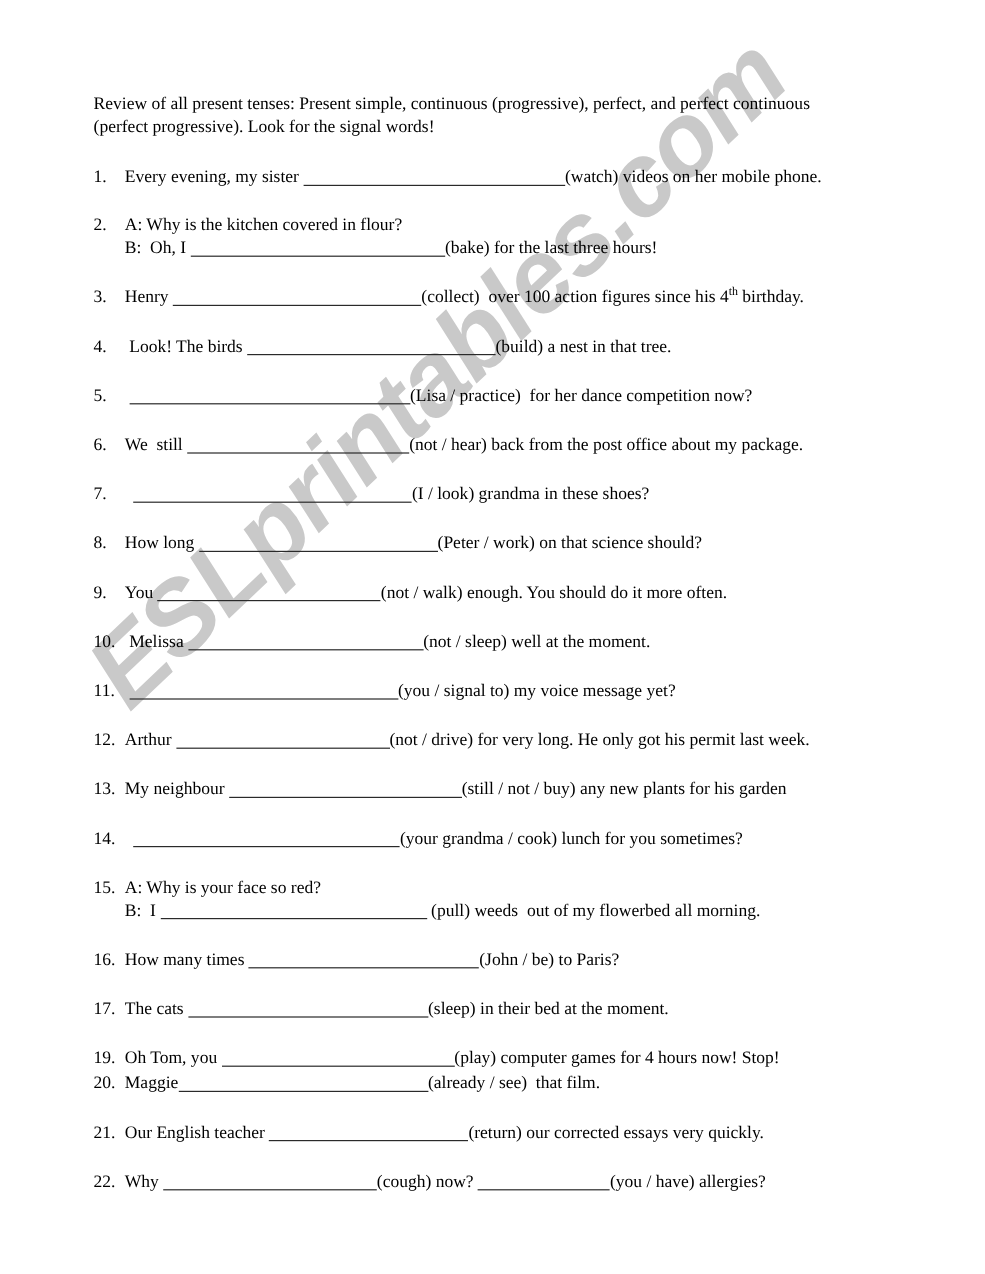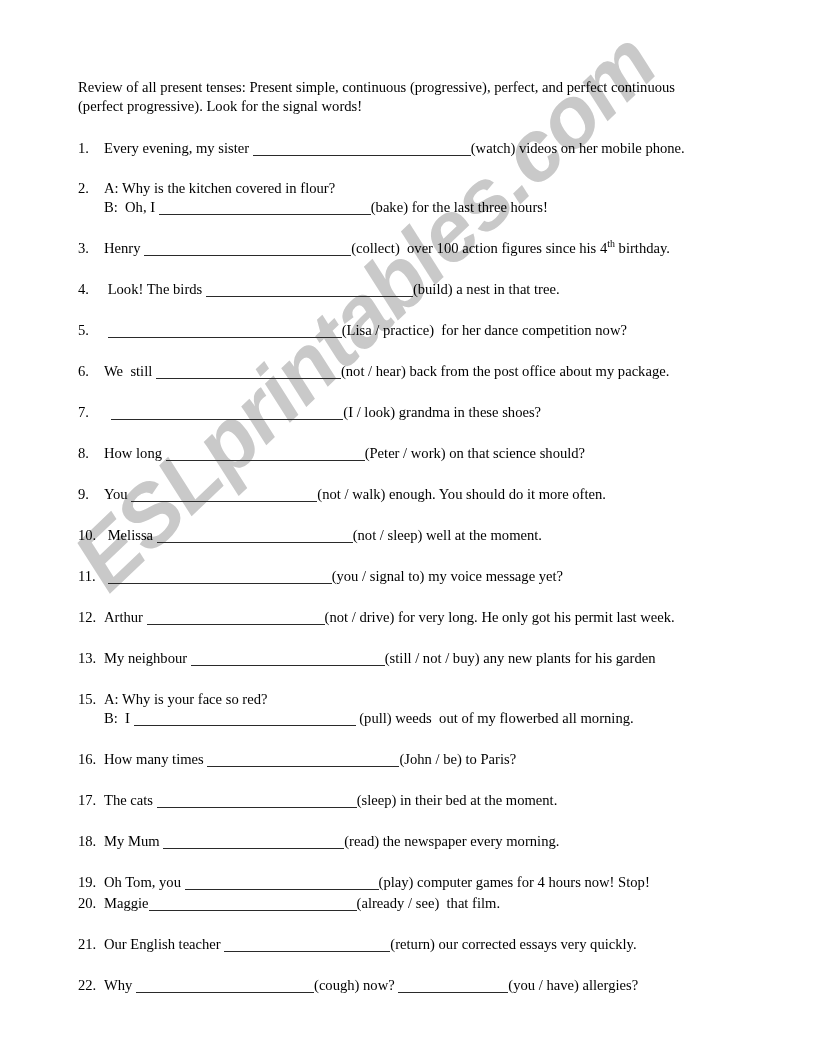--- a/index.html
+++ b/index.html
@@ -121,24 +121,24 @@
           <li class="qitem"><span class="qnum">4.</span><span class="qbody qline"><span class="nb"> Look! The birds </span><span class="blank" style="width: 207px;"></span><span class="nb">(build) a nest in that tree.</span></span></li>
           <li class="qitem"><span class="qnum">5.</span><span class="qbody qline"><span class="nb"> </span><span class="blank" style="width: 234px;"></span><span class="nb">(Lisa / practice)  for her dance competition now?</span></span></li>
           <li class="qitem"><span class="qnum">6.</span><span class="qbody qline"><span class="nb">We  still </span><span class="blank" style="width: 185px;"></span><span class="nb">(not / hear) back from the post office about my package.</span></span></li>
           <li class="qitem"><span class="qnum">7.</span><span class="qbody qline"><span class="nb">  </span><span class="blank" style="width: 232px;"></span><span class="nb">(I / look) grandma in these shoes?</span></span></li>
           <li class="qitem"><span class="qnum">8.</span><span class="qbody qline"><span class="nb">How long </span><span class="blank" style="width: 199px;"></span><span class="nb">(Peter / work) on that science should?</span></span></li>
           <li class="qitem"><span class="qnum">9.</span><span class="qbody qline"><span class="nb">You </span><span class="blank" style="width: 186px;"></span><span class="nb">(not / walk) enough. You should do it more often.</span></span></li>
           <li class="qitem"><span class="qnum">10.</span><span class="qbody qline"><span class="nb"> Melissa </span><span class="blank" style="width: 196px;"></span><span class="nb">(not / sleep) well at the moment.</span></span></li>
           <li class="qitem"><span class="qnum">11.</span><span class="qbody qline"><span class="nb"> </span><span class="blank" style="width: 224px;"></span><span class="nb">(you / signal to) my voice message yet?</span></span></li>
           <li class="qitem"><span class="qnum">12.</span><span class="qbody qline"><span class="nb">Arthur </span><span class="blank" style="width: 178px;"></span><span class="nb">(not / drive) for very long. He only got his permit last week.</span></span></li>
           <li class="qitem"><span class="qnum">13.</span><span class="qbody qline"><span class="nb">My neighbour </span><span class="blank" style="width: 194px;"></span><span class="nb">(still / not / buy) any new plants for his garden</span></span></li>
+          <li class="qitem"><span class="qnum">14.</span><span class="qbody qline"><span class="nb">  </span><span class="blank" style="width: 222px;"></span><span class="nb">(your grandma / cook) lunch for you sometimes?</span></span></li>
           <li class="qitem"><span class="qnum">15.</span><span class="qbody nb">A: Why is your face so red?</span><span class="sub"><span class="nb">B:  I </span><span class="blank" style="width: 222px;"></span><span class="nb"> (pull) weeds  out of my flowerbed all morning.</span></span></li>
           <li class="qitem"><span class="qnum">16.</span><span class="qbody qline"><span class="nb">How many times </span><span class="blank" style="width: 192px;"></span><span class="nb">(John / be) to Paris?</span></span></li>
           <li class="qitem"><span class="qnum">17.</span><span class="qbody qline"><span class="nb">The cats </span><span class="blank" style="width: 200px;"></span><span class="nb">(sleep) in their bed at the moment.</span></span></li>
-          <li class="qitem"><span class="qnum">18.</span><span class="qbody qline"><span class="nb">My Mum </span><span class="blank" style="width: 181px;"></span><span class="nb">(read) the newspaper every morning.</span></span></li>
           <li class="qitem tight"><span class="qnum">19.</span><span class="qbody qline"><span class="nb">Oh Tom, you </span><span class="blank" style="width: 194px;"></span><span class="nb">(play) computer games for 4 hours now! Stop!</span></span></li>
           <li class="qitem"><span class="qnum">20.</span><span class="qbody qline"><span class="nb">Maggie</span><span class="blank" style="width: 208px;"></span><span class="nb">(already / see)  that film.</span></span></li>
           <li class="qitem"><span class="qnum">21.</span><span class="qbody qline"><span class="nb">Our English teacher </span><span class="blank" style="width: 166px;"></span><span class="nb">(return) our corrected essays very quickly.</span></span></li>
           <li class="qitem"><span class="qnum">22.</span><span class="qbody qline"><span class="nb">Why </span><span class="blank" style="width: 178px;"></span><span class="nb">(cough) now? </span><span class="blank" style="width: 110px;"></span><span class="nb">(you / have) allergies?</span></span></li>
         </ol>
     </div>
   </div>
 
 </div>
 

